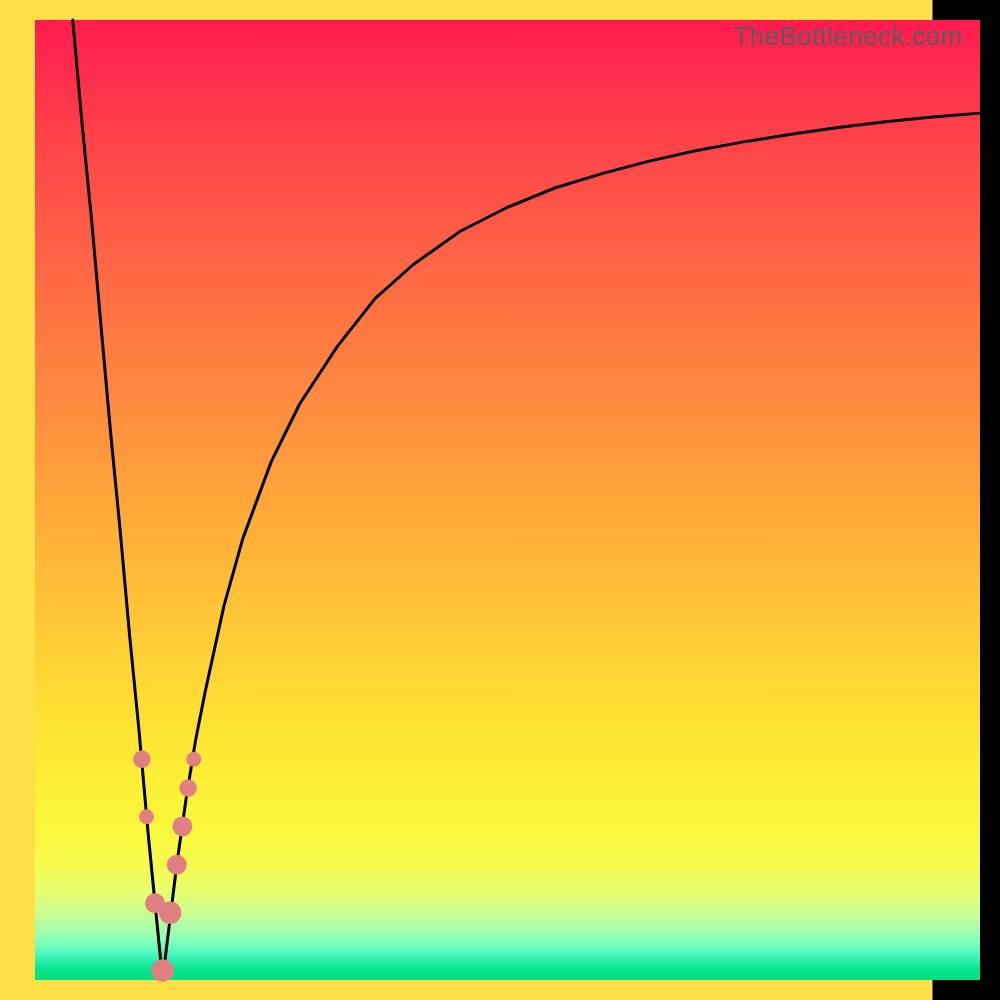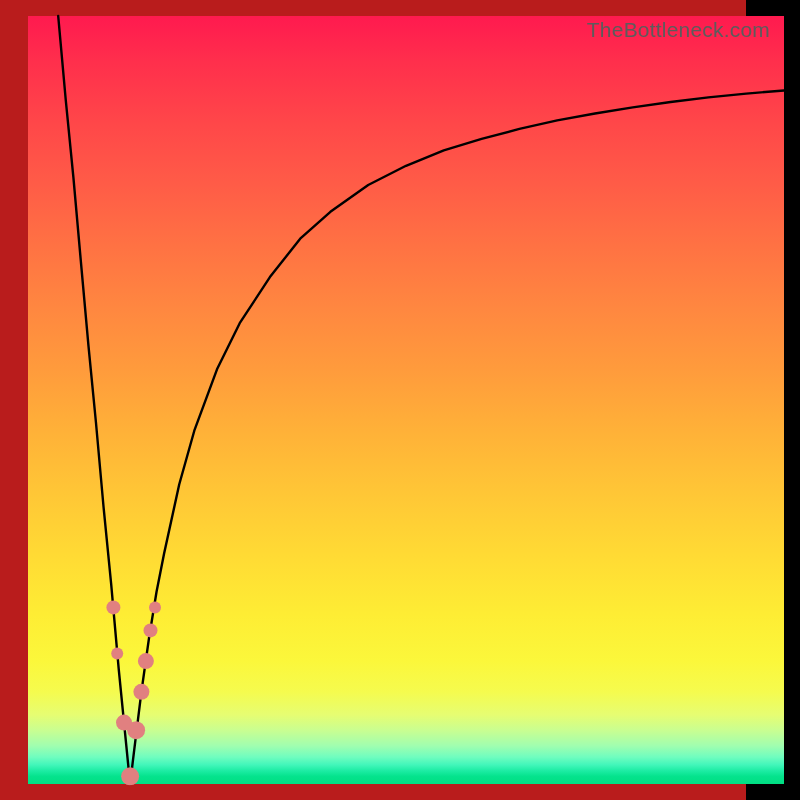--- a/index.html
+++ b/index.html
@@ -8,21 +8,21 @@
     width: 800px;
     height: 800px;
     overflow: hidden;
     background: #000;
     font-family: Arial, Helvetica, sans-serif;
   }
   .frame {
     position: relative;
     width: 746px;
     height: 800px;
-    background: #b91c1c;
+    background: #fde047;
   }
   .plot {
     position: absolute;
     left: 28px;
     top: 16px;
     width: 756px;
     height: 768px;
     
     background: linear-gradient(to bottom,
       #ff1a4f 0%,

